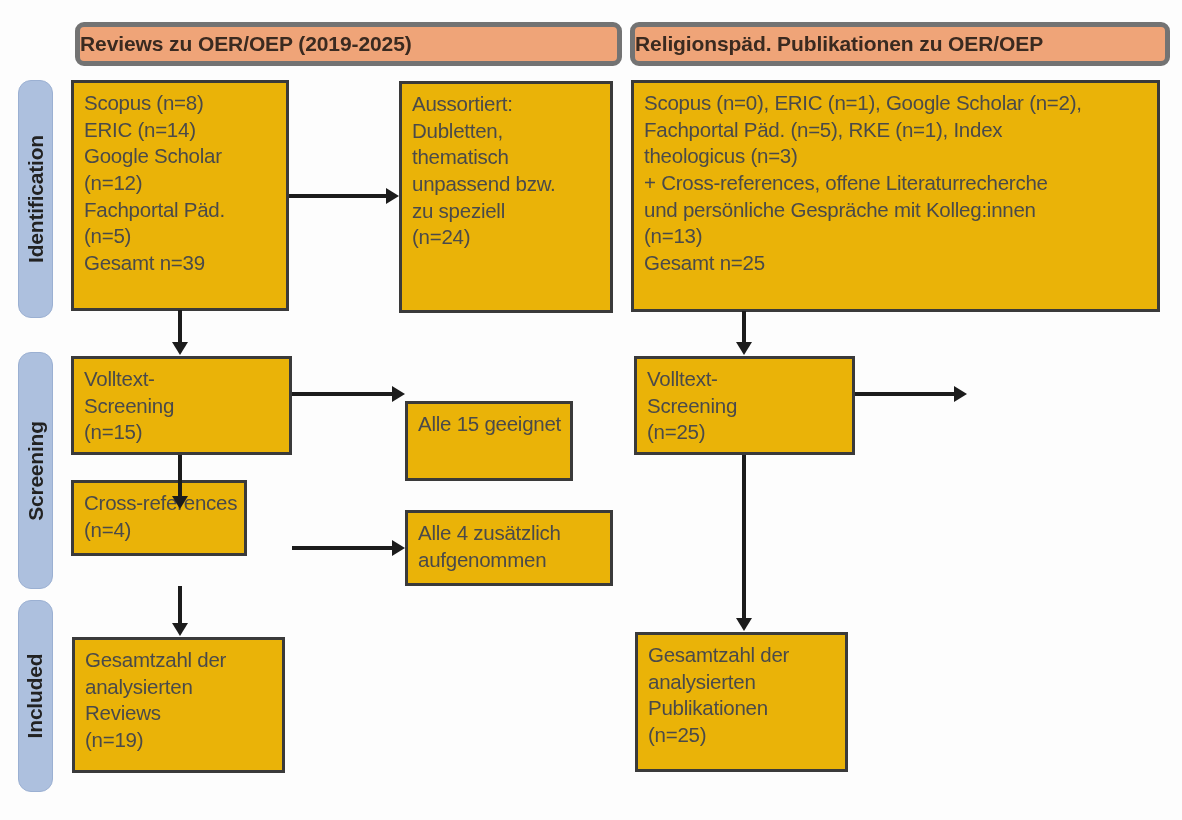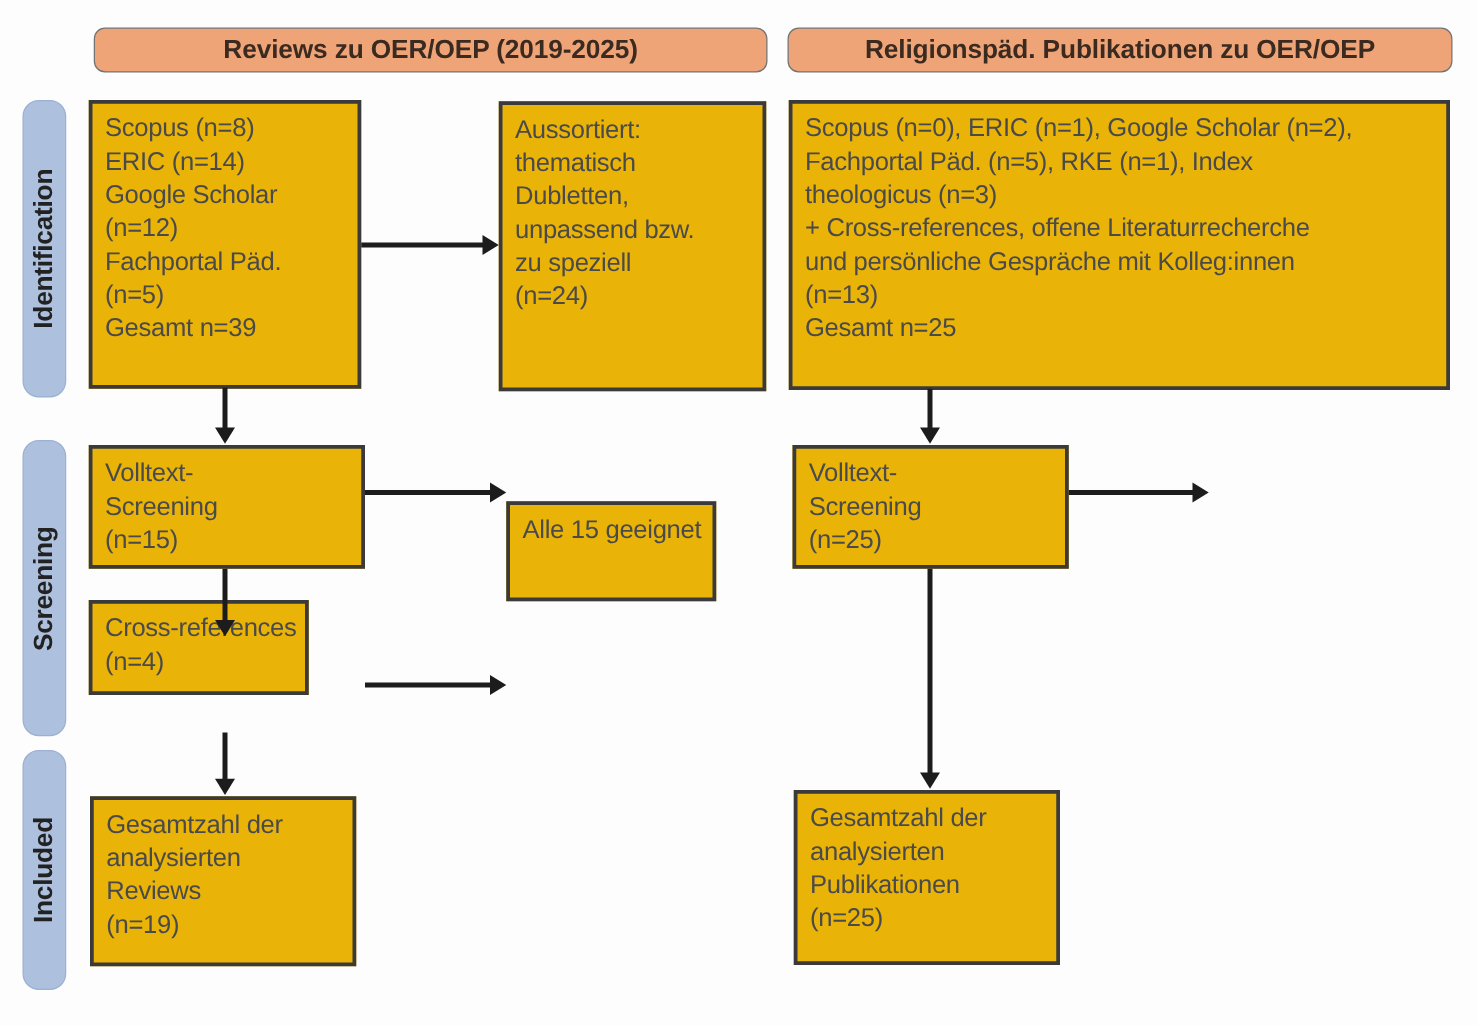--- a/index.html
+++ b/index.html
@@ -15,28 +15,28 @@
     width: 1182px;
     height: 820px;
     background: #fdfdfd;
     overflow: hidden;
   }
 
   
   .col-header {
     position: absolute;
     background: #efa478;
-    border: 1px solid #737373;
+    border: 5px solid #737373;
     border-radius: 9px;
     color: #3a2a20;
     font-weight: bold;
     font-size: 21px;
     display: flex;
     align-items: center;
-    justify-content: center;
+    justify-content: flex-start;
     text-align: center;
     letter-spacing: -0.1px;
     white-space: nowrap;
   }
 
   
   .stage-bar {
     position: absolute;
     background: #adc0de;
     border: 1px solid #9bb0d2;
@@ -126,42 +126,46 @@
     <span class="ln">ERIC (n=14)</span>
     <span class="ln">Google Scholar</span>
     <span class="ln">(n=12)</span>
     <span class="ln">Fachportal Päd.</span>
     <span class="ln">(n=5)</span>
     <span class="ln">Gesamt n=39</span>
   </div>
 
   <div class="box" style="left:399px; top:81px; width:214px; height:232px;">
     <span class="ln">Aussortiert:</span>
+    <span class="ln">Dubletten,</span>
     <span class="ln">thematisch</span>
-    <span class="ln">Dubletten,</span>
     <span class="ln">unpassend bzw.</span>
     <span class="ln">zu speziell</span>
     <span class="ln">(n=24)</span>
   </div>
 
   <div class="box" style="left:71px; top:356px; width:221px; height:99px;">
     <span class="ln">Volltext-</span>
     <span class="ln">Screening</span>
     <span class="ln">(n=15)</span>
   </div>
 
   <div class="box" style="left:405px; top:357px; width:168px; height:80px;margin-top:44px;">
     <span class="ln">Alle 15 geeignet</span>
   </div>
 
   <div class="box" style="left:71px; top:480px; width:176px; height:76px;">
     <span class="ln">Cross-references</span>
     <span class="ln">(n=4)</span>
   </div>
 
+  <div class="box" style="left:405px; top:510px; width:208px; height:76px;">
+    <span class="ln">Alle 4 zusätzlich</span>
+    <span class="ln">aufgenommen</span>
+  </div>
 
   <div class="box" style="left:72px; top:637px; width:213px; height:136px;">
     <span class="ln">Gesamtzahl der</span>
     <span class="ln">analysierten</span>
     <span class="ln">Reviews</span>
     <span class="ln">(n=19)</span>
   </div>
 
   <div class="box" style="left:631px; top:80px; width:529px; height:232px;">
     <span class="ln">Scopus (n=0), ERIC (n=1), Google Scholar (n=2),</span>

